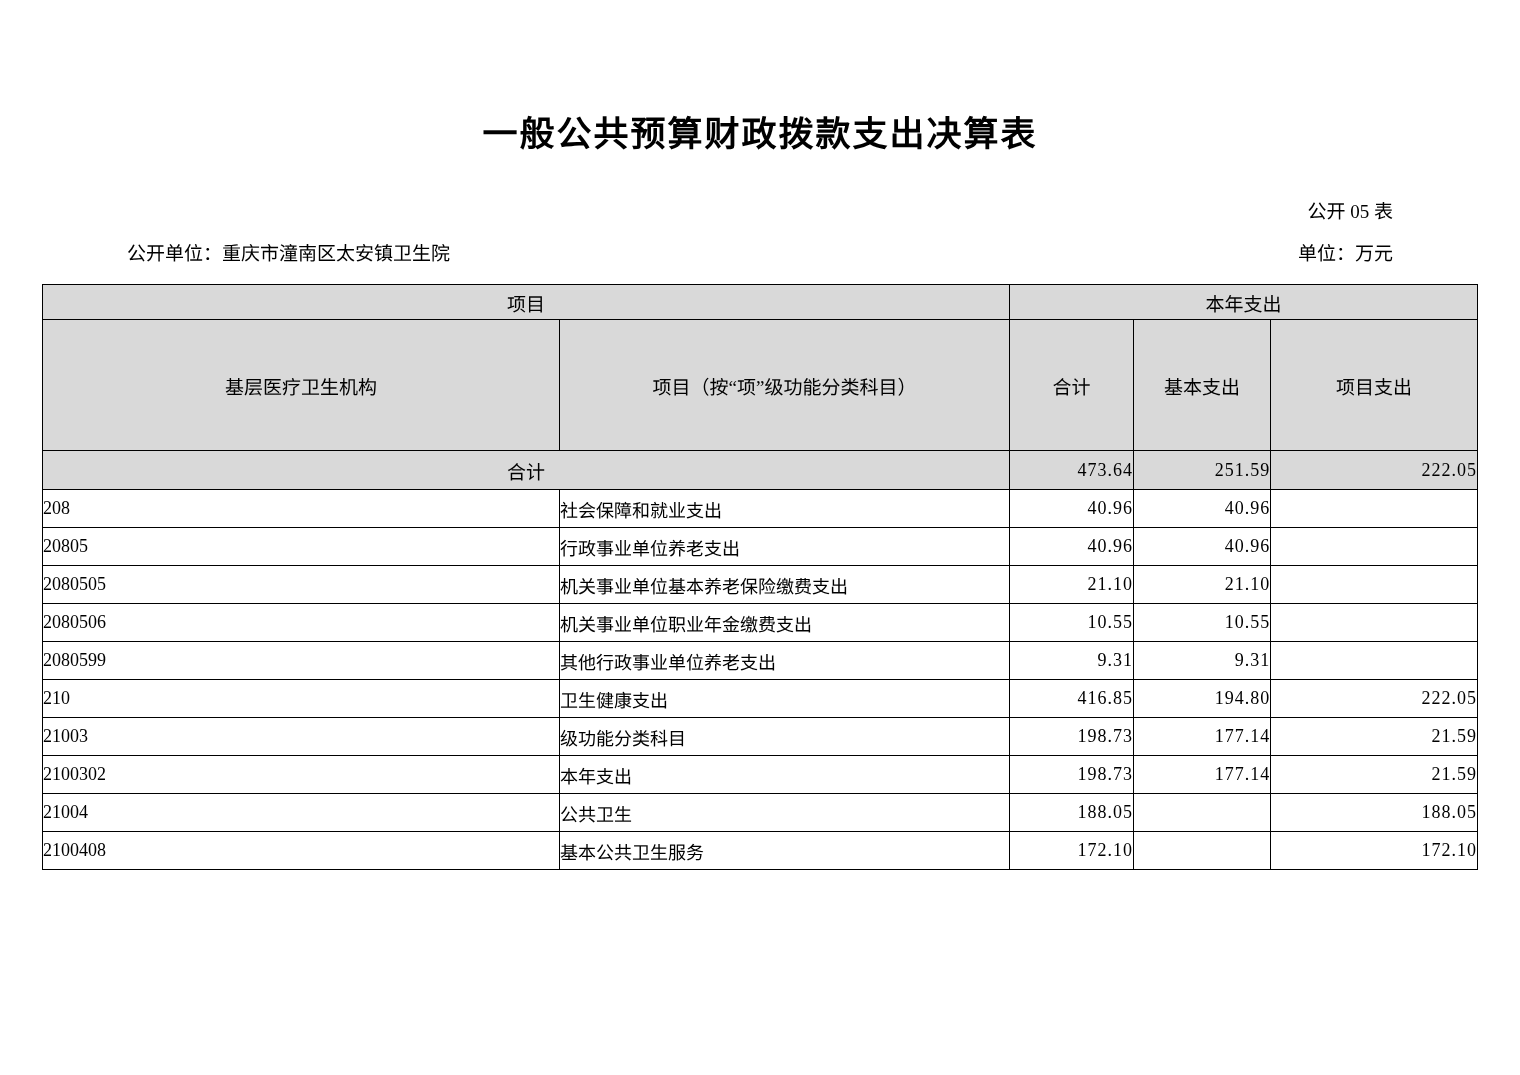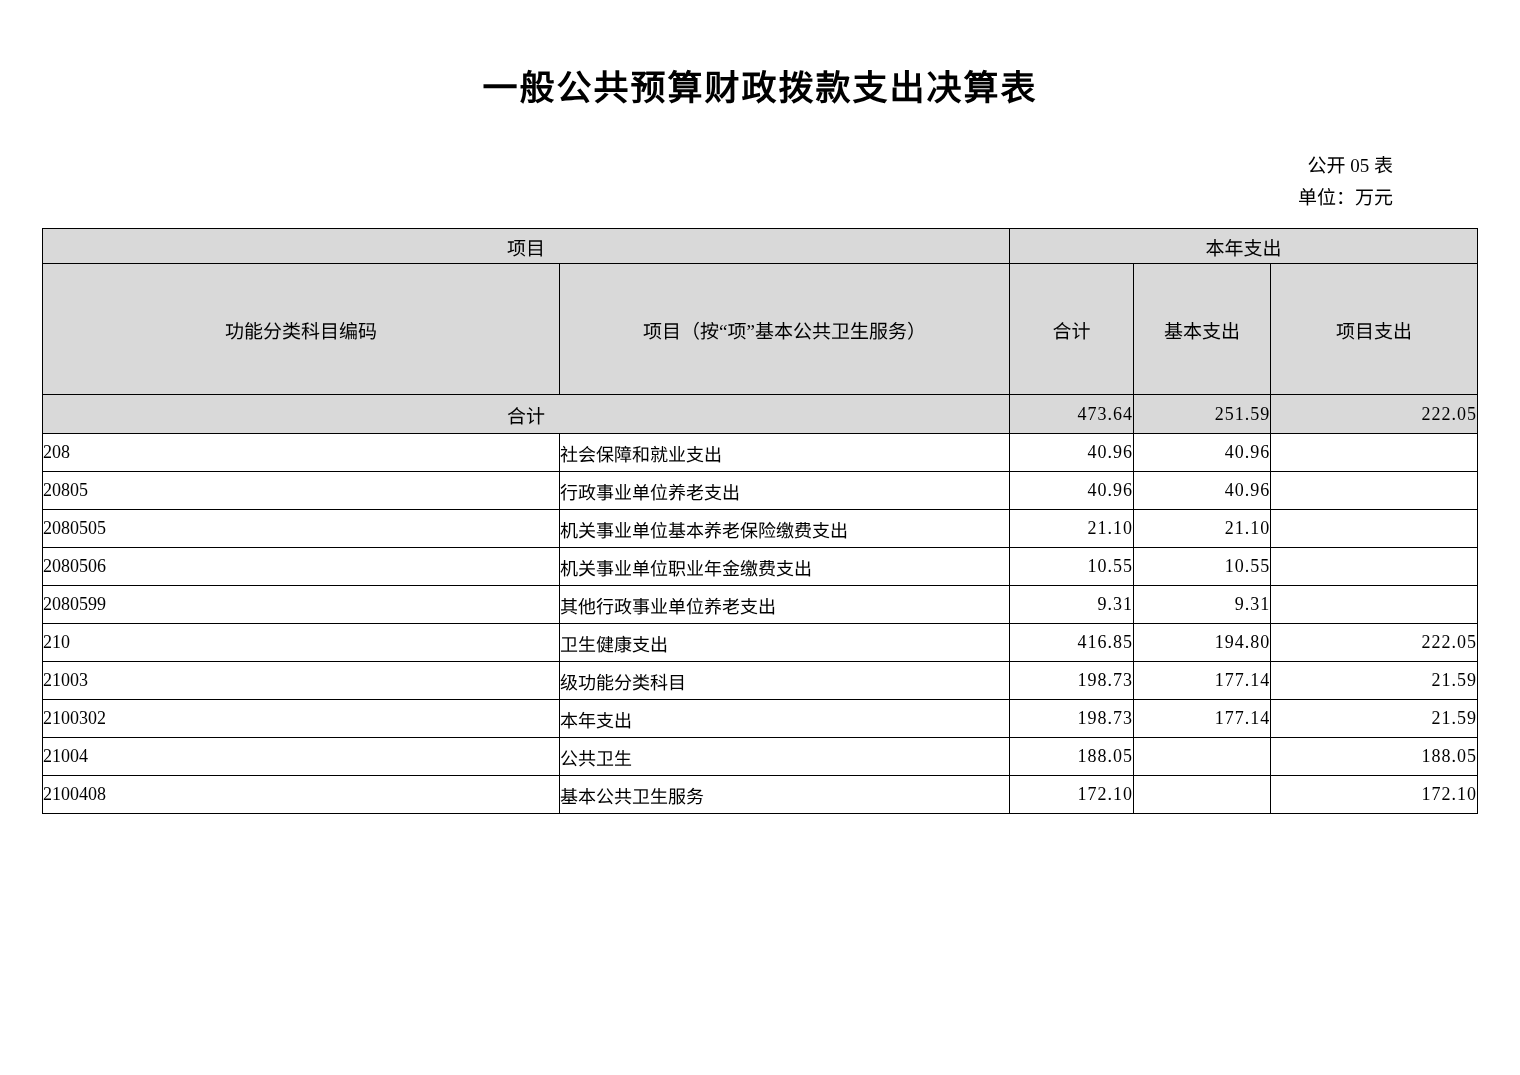--- a/index.html
+++ b/index.html
@@ -20,27 +20,27 @@
     height: 1075px;
     position: relative;
     box-sizing: border-box;
   }
   .doc-title {
     text-align: center;
     font-size: 35px;
     font-weight: bold;
     letter-spacing: 2px;
     margin: 0;
-    padding-top: 68px;
+    padding-top: 114px;
     line-height: 1.2;
   }
   .meta-row {
     position: relative;
     width: 1266px;
-    margin: 2px auto;
+    margin: 12px auto;
     height: 30px;
   }
   .meta-right {
     position: absolute;
     right: 0;
     top: 0;
     font-size: 19px;
     white-space: nowrap;
   }
   .meta-left {
@@ -121,39 +121,40 @@
 
 <div class="page">
 
   <h1 class="doc-title">一般公共预算财政拨款支出决算表</h1>
 
   <div class="meta-row meta-top">
     <span class="meta-right">公开 05 表</span>
   </div>
 
   <div class="meta-row meta-bottom">
+    <span class="meta-left">公开单位：重庆市潼南区太安镇卫生院</span>
     <span class="meta-right">单位：万元</span>
   </div>
 
   <table class="sheet">
     <colgroup>
       <col class="col-code">
       <col class="col-name">
       <col class="col-total">
       <col class="col-basic">
       <col class="col-proj">
     </colgroup>
     <thead>
       <tr class="hdr hdr-top">
         <td colspan="2" class="hdr">项目</td>
         <td colspan="3" class="hdr">本年支出</td>
       </tr>
       <tr class="hdr hdr-main">
-        <td class="hdr">功能分类科目编码</td>
-        <td class="hdr">项目（按“项”基本公共卫生服务）</td>
+        <td class="hdr">基层医疗卫生机构</td>
+        <td class="hdr">项目（按“项”级功能分类科目）</td>
         <td class="hdr">合计</td>
         <td class="hdr">基本支出</td>
         <td class="hdr">项目支出</td>
       </tr>
     </thead>
     <tbody>
       <tr class="row-total">
         <td colspan="2" class="lbl">合计</td>
         <td class="c-num">473.64</td>
         <td class="c-num">251.59</td>

